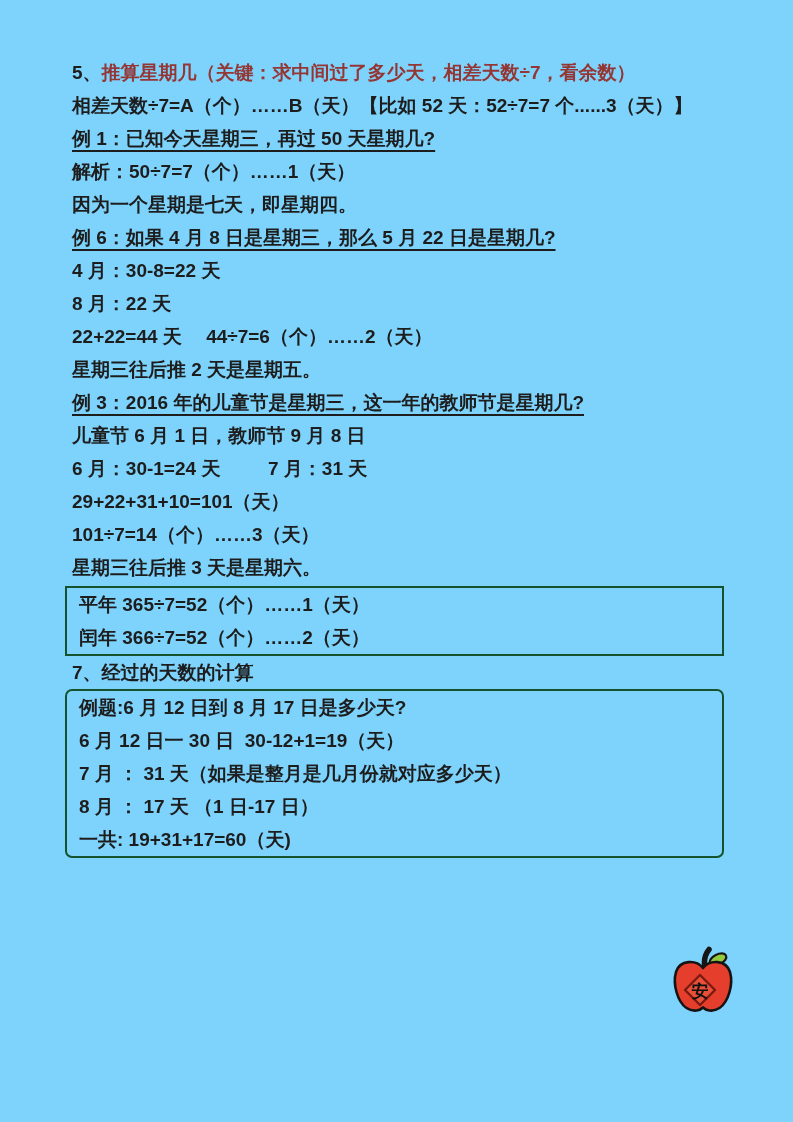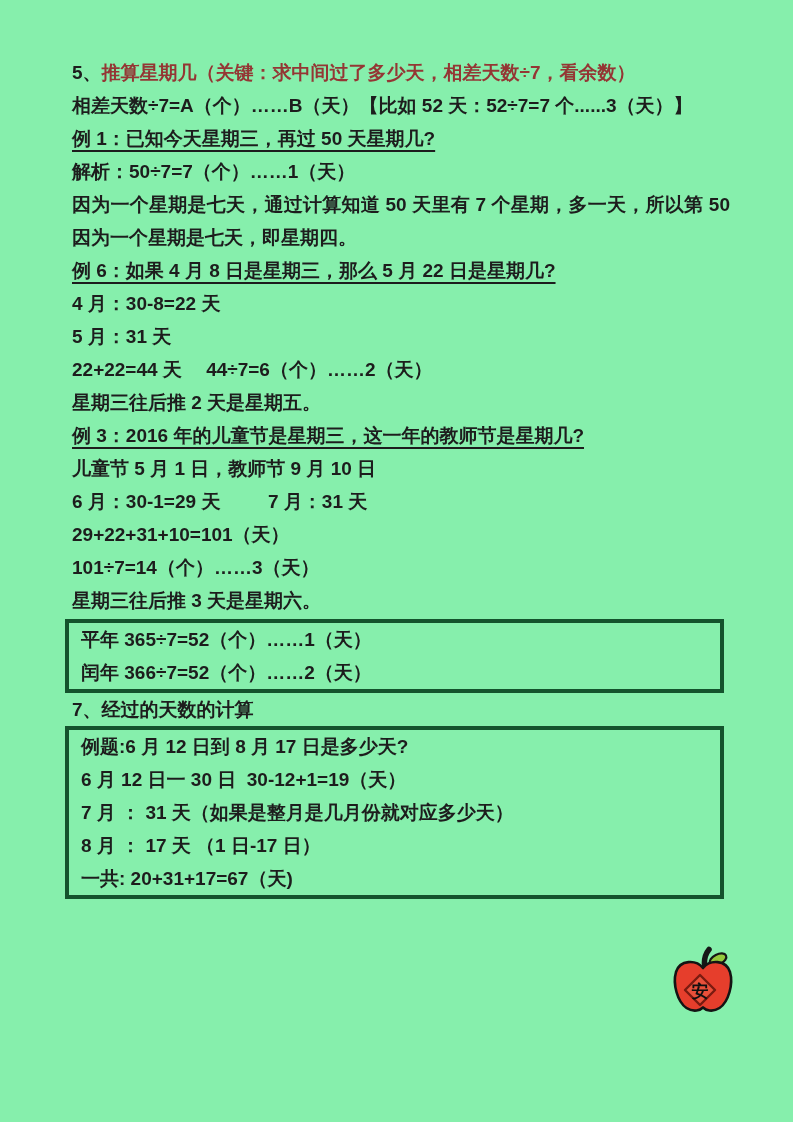--- a/index.html
+++ b/index.html
@@ -1,19 +1,19 @@
 <!DOCTYPE html>
 <html><head>
 <meta charset="utf-8">
 <style>
   html,body{margin:0;padding:0;background:#ffffff;}
   .page{
     position:relative;
     width:793px;height:1122px;
-    background:#86efac;
+    background:#7dd3fc;
     font-family:"Liberation Sans","DejaVu Sans",sans-serif;
     color:#1d1d1d;
     font-size:19px;
     font-weight:600;
     overflow:hidden;
   }
   .content{
     position:absolute;
     left:72px;top:56px;
     width:658px;
@@ -28,79 +28,78 @@
     text-decoration:underline;
     text-decoration-thickness:1.5px;
     text-underline-offset:5px;
   }
   .jst{text-align:justify;text-align-last:justify;}
   .c1{display:inline-block;min-width:196px;}
   .nbox{
     box-sizing:border-box;
     width:659px;
     margin-left:-7px;
-    border:4px solid #14532d;
+    border:2px solid #14532d;
     padding:0 16px 0 12px;
   }
   .nbox .ln{line-height:33px;}
   .box1{margin-top:2px;}
-  .box2{margin-top:0;}
+  .box2{margin-top:0;border-radius:7px;}
   .apple{
     position:absolute;
     left:672px;top:946px;
     width:62px;height:70px;
   }
 </style>
 </head>
 <body>
 
 <div class="page">
   <div class="content">
 
     <div class="ln bold"><span>5、</span><span class="red">推算星期几（关键：求中间过了多少天，相差天数÷7，看余数）</span></div>
 
     <div class="ln">相差天数÷7=A（个）……B（天）【比如 52 天：52÷7=7 个......3（天）】</div>
 
     <div class="ln"><span class="ul">例 1：已知今天星期三，再过 50 天星期几?</span></div>
 
     <div class="ln">解析：50÷7=7（个）……1（天）</div>
 
-    <div class="ln jst">因为一个星期是七天，通过计算知道 50 天里有 7 个星期，多一天，所以第 50</div>
     <div class="ln">因为一个星期是七天，即星期四。</div>
 
     <div class="ln"><span class="ul">例 6：如果 4 月 8 日是星期三，那么 5 月 22 日是星期几?</span></div>
 
     <div class="ln">4 月：30-8=22 天</div>
-    <div class="ln">5 月：31 天</div>
+    <div class="ln">8 月：22 天</div>
     <div class="ln">22+22=44 天　 44÷7=6（个）……2（天）</div>
     <div class="ln">星期三往后推 2 天是星期五。</div>
 
     <div class="ln"><span class="ul">例 3：2016 年的儿童节是星期三，这一年的教师节是星期几?</span></div>
 
-    <div class="ln">儿童节 5 月 1 日，教师节 9 月 10 日</div>
-    <div class="ln"><span class="c1">6 月：30-1=29 天</span><span>7 月：31 天</span></div>
+    <div class="ln">儿童节 6 月 1 日，教师节 9 月 8 日</div>
+    <div class="ln"><span class="c1">6 月：30-1=24 天</span><span>7 月：31 天</span></div>
     <div class="ln">29+22+31+10=101（天）</div>
     <div class="ln">101÷7=14（个）……3（天）</div>
     <div class="ln">星期三往后推 3 天是星期六。</div>
 
 
     <div class="nbox box1">
       <div class="ln">平年 365÷7=52（个）……1（天）</div>
       <div class="ln">闰年 366÷7=52（个）……2（天）</div>
     </div>
 
     <div class="ln">7、经过的天数的计算</div>
 
 
     <div class="nbox box2">
       <div class="ln">例题:6 月 12 日到 8 月 17 日是多少天?</div>
       <div class="ln">6 月 12 日一 30 日  30-12+1=19（天）</div>
       <div class="ln">7 月 ： 31 天（如果是整月是几月份就对应多少天）</div>
       <div class="ln">8 月 ： 17 天 （1 日-17 日）</div>
-      <div class="ln">一共: 20+31+17=67（天)</div>
+      <div class="ln">一共: 19+31+17=60（天)</div>
     </div>
 
   </div>
 
   <svg class="apple" viewBox="0 0 62 70" xmlns="http://www.w3.org/2000/svg">
     <path d="M33 23 C31.5 15 32.5 9 37 3.5" fill="none" stroke="#161616" stroke-width="5.5" stroke-linecap="round"></path>
     <ellipse cx="46" cy="13.5" rx="9" ry="5" transform="rotate(-27 46 13.5)" fill="#94c83d" stroke="#161616" stroke-width="2.2"></ellipse>
     <path d="M31 22 C24 13.5, 8 13.5, 4 26 C0.5 38, 5.5 56, 14.5 62 C22 66.8, 28.5 64, 31 61.5 C33.5 64, 40 66.8, 47.5 62 C56.5 56, 61.5 38, 58 26 C54 13.5, 38 13.5, 31 22 Z" fill="#e63e2c" stroke="#141414" stroke-width="2.6" stroke-linejoin="round"></path>
     <polygon points="28,29 43,44 28,59 13,44" fill="#e8503a" stroke="#7a1a10" stroke-width="2.4" stroke-linejoin="round"></polygon>
     <text x="28" y="51" text-anchor="middle" font-size="17" font-weight="700" fill="#101010">安</text>

